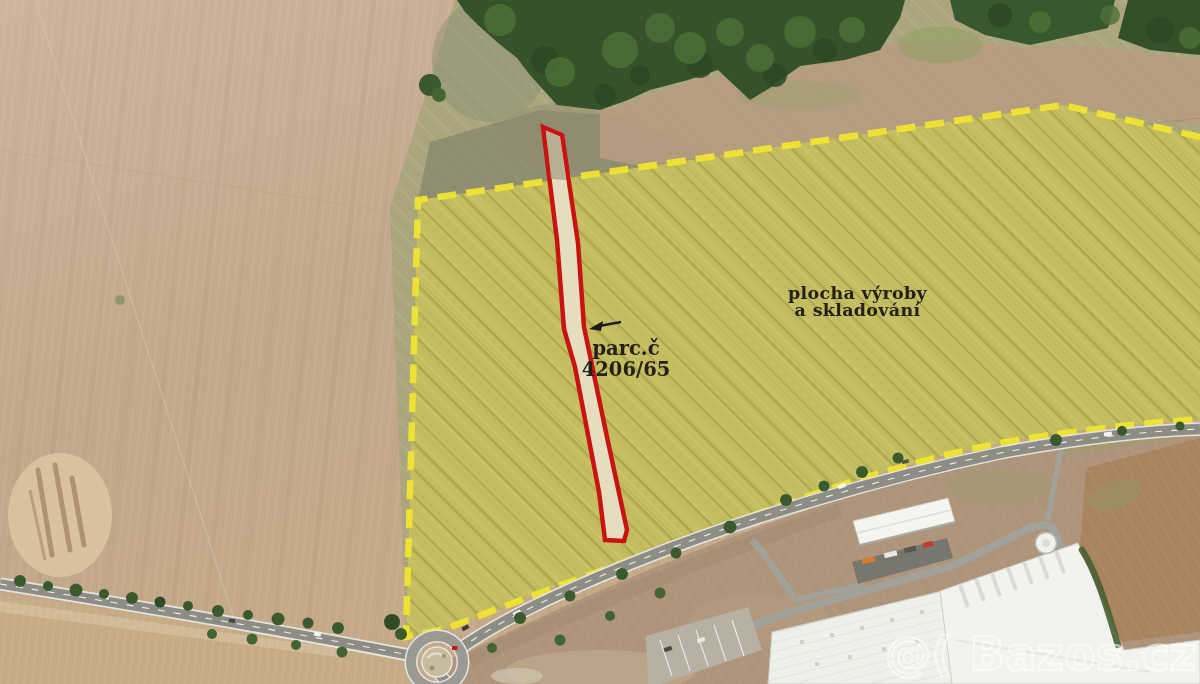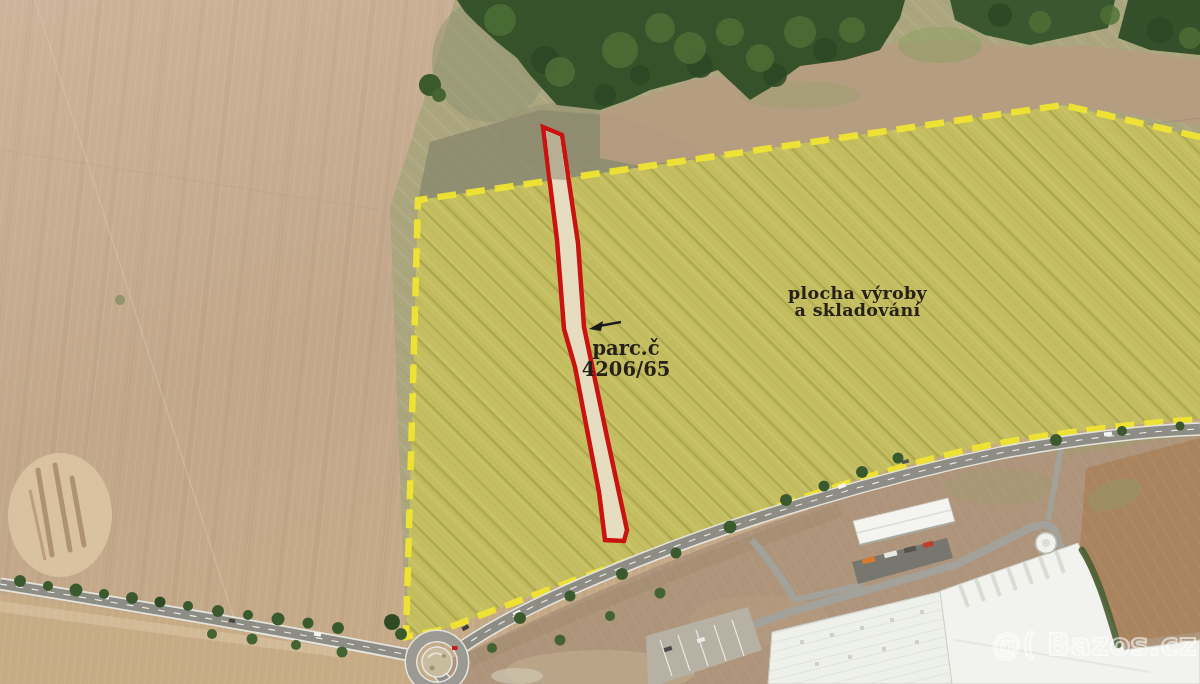--- a/index.html
+++ b/index.html
@@ -5,21 +5,21 @@
   html,body{margin:0;padding:0;background:#222;}
   .stage{position:relative;width:1200px;height:684px;overflow:hidden;
          font-family:"DejaVu Serif", serif;background:#c3a98d;}
   .stage svg{position:absolute;left:0;top:0;}
   .map-label{position:absolute;font-weight:bold;color:#262019;text-align:center;
              pointer-events:none;}
   .zone-label{left:775px;top:285px;width:165px;font-size:17.5px;line-height:17px;
               letter-spacing:.3px;}
   .parcel-label{left:563px;top:311px;width:126px;font-size:19.5px;line-height:21px;margin-top:27px;}
   .watermark{position:absolute;right:3px;top:627px;width:420px;text-align:right;
-             font-family:"DejaVu Sans", sans-serif;font-weight:700;font-size:30px;
+             font-family:"DejaVu Sans", sans-serif;font-weight:700;font-size:46px;
              letter-spacing:.5px;color:rgba(255,255,255,0.07);
              -webkit-text-stroke:2.2px rgba(255,255,255,0.78);
              opacity:.75;pointer-events:none;}
 </style>
 </head>
 <body>
 
 <div class="stage">
 <svg width="1200" height="684" viewBox="0 0 1200 684">
   <defs>

